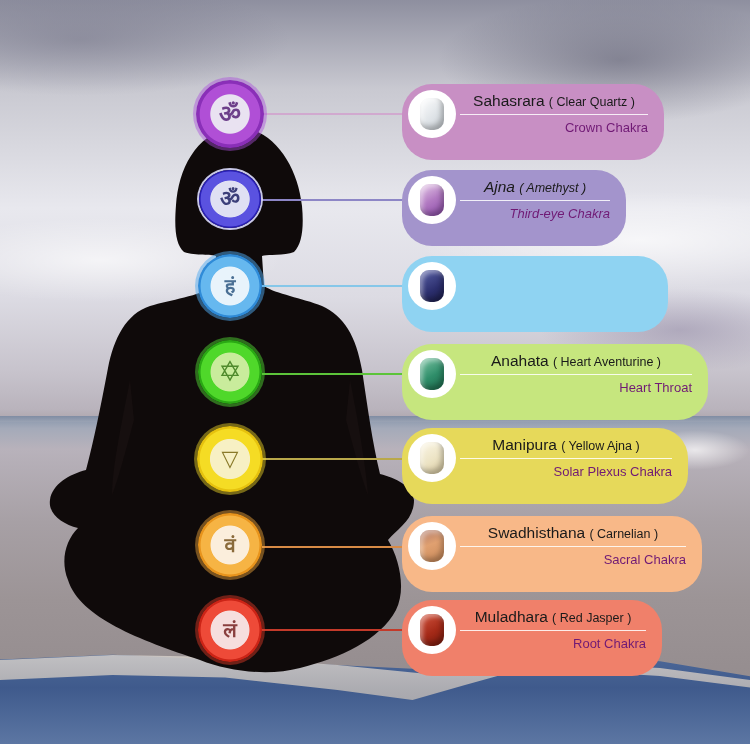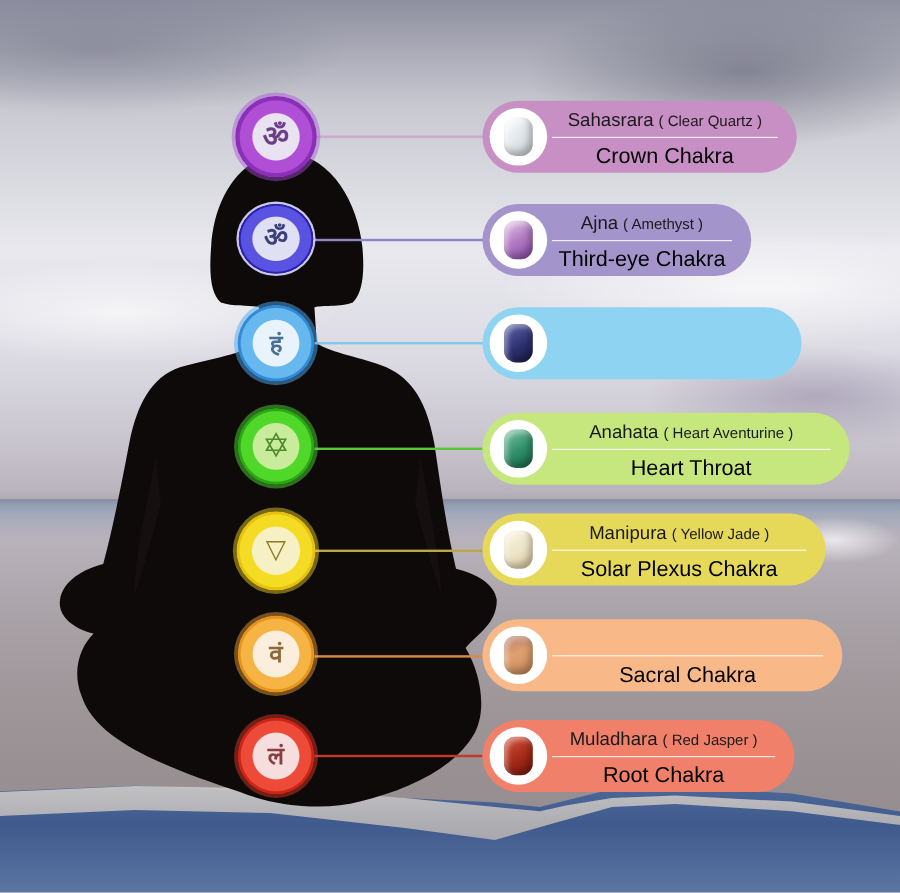--- a/index.html
+++ b/index.html
@@ -39,39 +39,39 @@
 
   .chakra { position: absolute; border-radius: 50%; }
   .chakra .glyph {
     position: absolute; left: 50%; top: 50%; transform: translate(-50%, -50%);
     font-family: "DejaVu Sans", sans-serif; font-weight: bold; line-height: 1;
   }
 
   .connector { position: absolute; height: 2px; }
 
   .pill {
-    position: absolute; height: 60px; border-radius: 30px;
+    position: absolute; height: 76px; border-radius: 30px;
     display: flex; align-items: center;
   }
   .pill .stone-wrap {
     position: absolute; left: 6px; top: 6px; width: 48px; height: 48px; border-radius: 50%;
     background: #ffffff; display: flex; align-items: center; justify-content: center;
   }
   .pill .stone { width: 24px; height: 32px; border-radius: 9px 9px 10px 10px; box-shadow: inset -3px -4px 5px rgba(0,0,0,0.25), inset 3px 3px 4px rgba(255,255,255,0.4); }
   .pill .text { position: absolute; left: 58px; right: 16px; top: 0; height: 60px; }
   .pill .line1 {
     position: absolute; left: 0; right: 0; top: 8px; text-align: center;
     font-size: 15px; color: #1a1a1a; white-space: nowrap;
   }
   .pill .line1 .name { font-size: 15.5px; }
   .pill .line1 .stone-name { font-size: 12.5px; }
   .pill .divider { position: absolute; left: 0; right: 0; top: 30px; height: 1px; background: rgba(255,255,255,0.85); }
   .pill .line2 {
-    position: absolute; left: 0; right: 0; top: 36px; text-align: center;
-    font-size: 18px; color: #000000; white-space: nowrap;
+    position: absolute; left: 0; right: 0; top: 36px; text-align: right;
+    font-size: 13px; color: #701a75; white-space: nowrap;
   }
 </style>
 </head>
 <body>
 
 <div class="scene">
   <div class="sea"></div>
   <div class="horizon"></div>
   <div class="glare"></div>
   <div class="rock"></div>
@@ -164,21 +164,21 @@
   <div class="stone-wrap">
     <div class="stone" style="background:linear-gradient(135deg,#ffffff,#dde2e6 60%,#c9cfd4);"></div>
   </div>
   <div class="text">
     <div class="line1"><span class="name">Sahasrara</span> <span class="stone-name">( Clear Quartz )</span></div>
     <div class="divider"></div>
     <div class="line2">Crown Chakra</div>
   </div>
 </div>
 
-<div class="pill" style="left:402px; top:170px; width:224px; background:#a394cc;">
+<div class="pill" style="left:402px; top:170px; width:224px; background:#a394cc;font-style:italic;">
   <div class="stone-wrap">
     <div class="stone" style="background:linear-gradient(150deg,#e6cbe8,#b27ac2 50%,#8a4aa8);"></div>
   </div>
   <div class="text">
     <div class="line1"><span class="name">Ajna</span> <span class="stone-name">( Amethyst )</span></div>
     <div class="divider"></div>
     <div class="line2">Third-eye Chakra</div>
   </div>
 </div>
 
@@ -197,31 +197,32 @@
     <div class="divider"></div>
     <div class="line2">Heart Throat</div>
   </div>
 </div>
 
 <div class="pill" style="left:402px; top:428px; width:286px; background:#e6d95a;">
   <div class="stone-wrap">
     <div class="stone" style="background:linear-gradient(150deg,#fbf6e6,#ece3c4 55%,#d9caa0);"></div>
   </div>
   <div class="text">
-    <div class="line1"><span class="name">Manipura</span> <span class="stone-name">( Yellow Jade )</span></div>
+    <div class="line1"><span class="name">Manipura</span> <span class="stone-name">( Yellow Ajna )</span></div>
     <div class="divider"></div>
     <div class="line2">Solar Plexus Chakra</div>
   </div>
 </div>
 
 <div class="pill" style="left:402px; top:516px; width:300px; background:#f8b888;">
   <div class="stone-wrap">
     <div class="stone" style="background:linear-gradient(160deg,#b07a6a,#e0a070 45%,#c98a5a);"></div>
   </div>
   <div class="text">
+    <div class="line1"><span class="name">Swadhisthana</span> <span class="stone-name">( Carnelian )</span></div>
     <div class="divider"></div>
     <div class="line2">Sacral Chakra</div>
   </div>
 </div>
 
 <div class="pill" style="left:402px; top:600px; width:260px; background:#f0806a;">
   <div class="stone-wrap">
     <div class="stone" style="background:linear-gradient(150deg,#d2543e,#a52a18 55%,#7a1a0c);"></div>
   </div>
   <div class="text">

